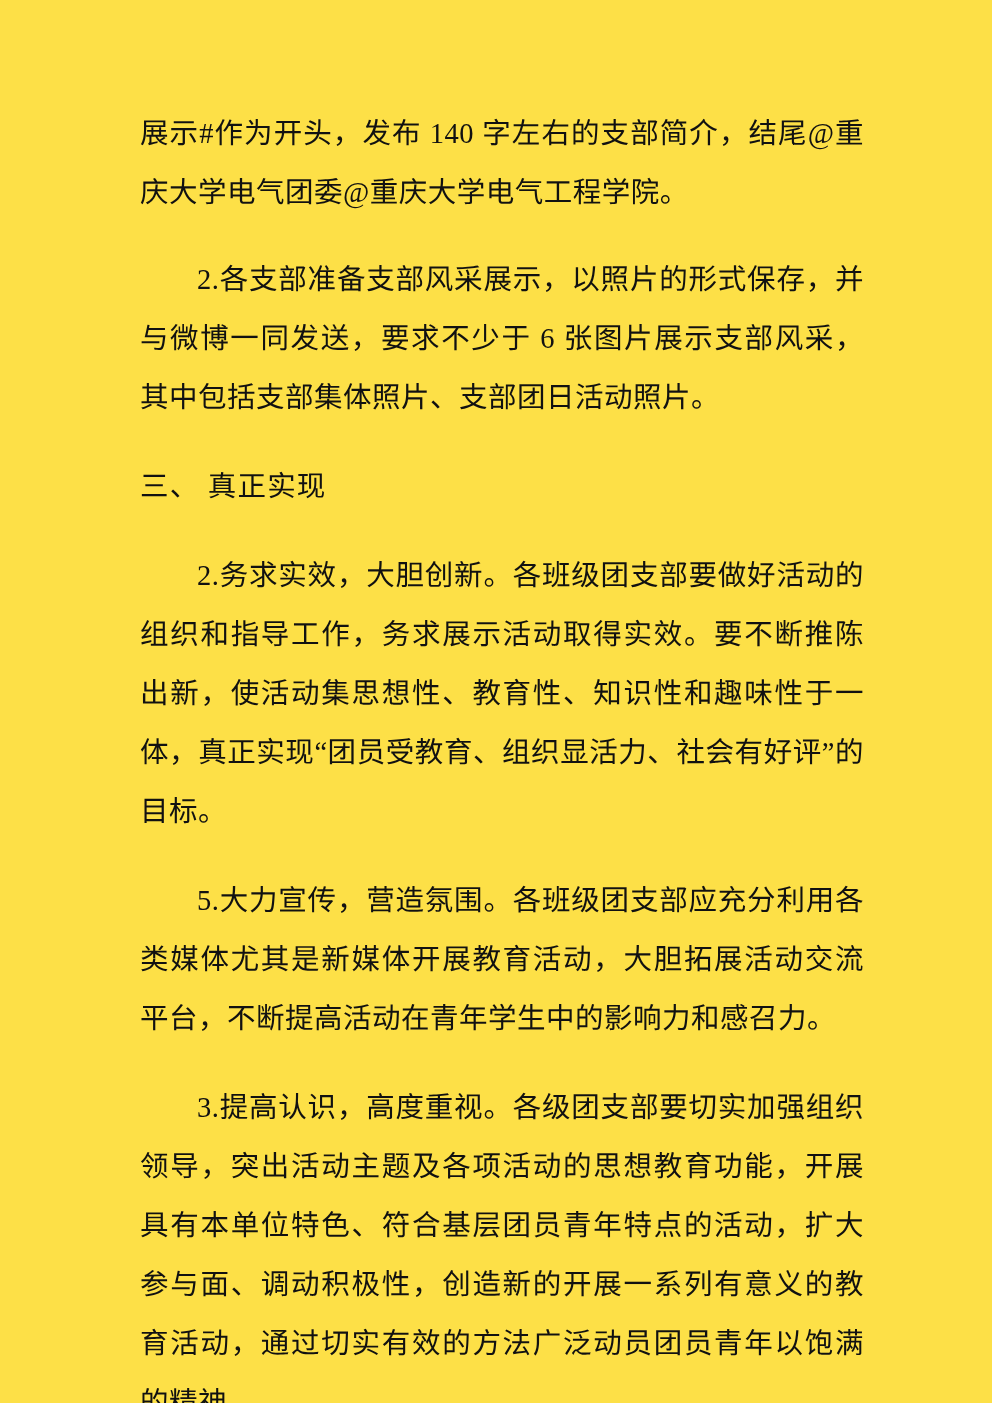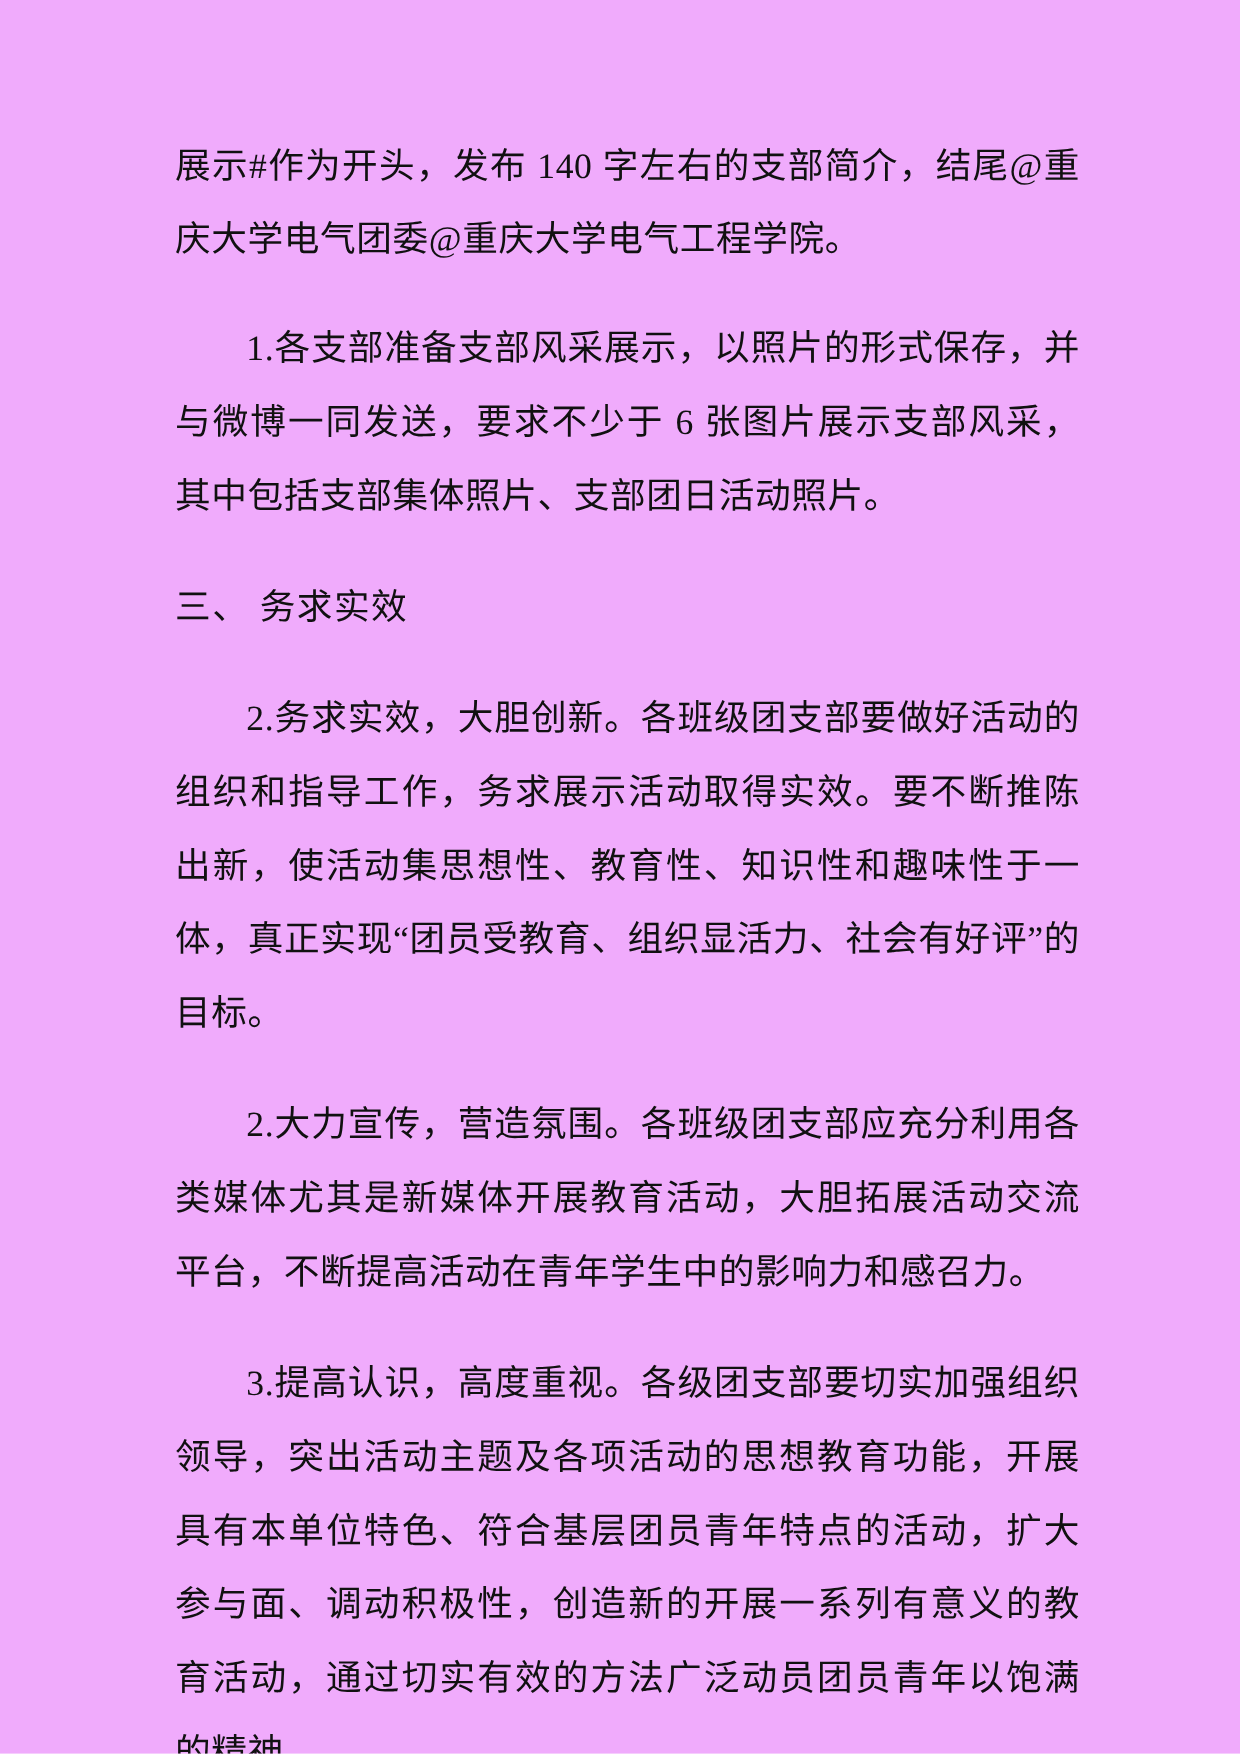--- a/index.html
+++ b/index.html
@@ -13,21 +13,21 @@
     font-family: "Liberation Serif", "DejaVu Serif", serif;
     color: #000000;
     -webkit-font-smoothing: antialiased;
   }
   .page {
     position: relative;
     width: 992px;
     height: 1403px;
     box-sizing: border-box;
     padding: 104px 128px 60px 140px;
-    background: #f0abfc;
+    background: #fde047;
     overflow: hidden;
   }
   .doc-body {
     font-size: 28.5px;
     line-height: 59px;
     letter-spacing: 0.5px;
     text-align: justify;
     text-justify: inter-ideograph;
     color: #111111;
   }
@@ -54,32 +54,32 @@
 </head>
 <body>
 
 <div class="page">
   <div class="doc-body">
 
     <p class="para-cont">展示#作为开头，发布 140 字左右的支部简介，结尾@重庆大学电气团委@重庆大学电气工程学院。</p>
 
     <div class="gap-sm"></div>
 
-    <p class="para">1.各支部准备支部风采展示，以照片的形式保存，并与微博一同发送，要求不少于 6 张图片展示支部风采，其中包括支部集体照片、支部团日活动照片。</p>
+    <p class="para">2.各支部准备支部风采展示，以照片的形式保存，并与微博一同发送，要求不少于 6 张图片展示支部风采，其中包括支部集体照片、支部团日活动照片。</p>
 
     <div class="gap-md"></div>
 
-    <p class="heading">三、 务求实效</p>
+    <p class="heading">三、 真正实现</p>
 
     <div class="gap-md"></div>
 
     <p class="para">2.务求实效，大胆创新。各班级团支部要做好活动的组织和指导工作，务求展示活动取得实效。要不断推陈出新，使活动集思想性、教育性、知识性和趣味性于一体，真正实现“团员受教育、组织显活力、社会有好评”的目标。</p>
 
     <div class="gap-md"></div>
 
-    <p class="para">2.大力宣传，营造氛围。各班级团支部应充分利用各类媒体尤其是新媒体开展教育活动，大胆拓展活动交流平台，不断提高活动在青年学生中的影响力和感召力。</p>
+    <p class="para">5.大力宣传，营造氛围。各班级团支部应充分利用各类媒体尤其是新媒体开展教育活动，大胆拓展活动交流平台，不断提高活动在青年学生中的影响力和感召力。</p>
 
     <div class="gap-md"></div>
 
     <p class="para">3.提高认识，高度重视。各级团支部要切实加强组织领导，突出活动主题及各项活动的思想教育功能，开展具有本单位特色、符合基层团员青年特点的活动，扩大参与面、调动积极性，创造新的开展一系列有意义的教育活动，通过切实有效的方法广泛动员团员青年以饱满的精神</p>
 
   </div>
 </div>
 
 </body></html>

